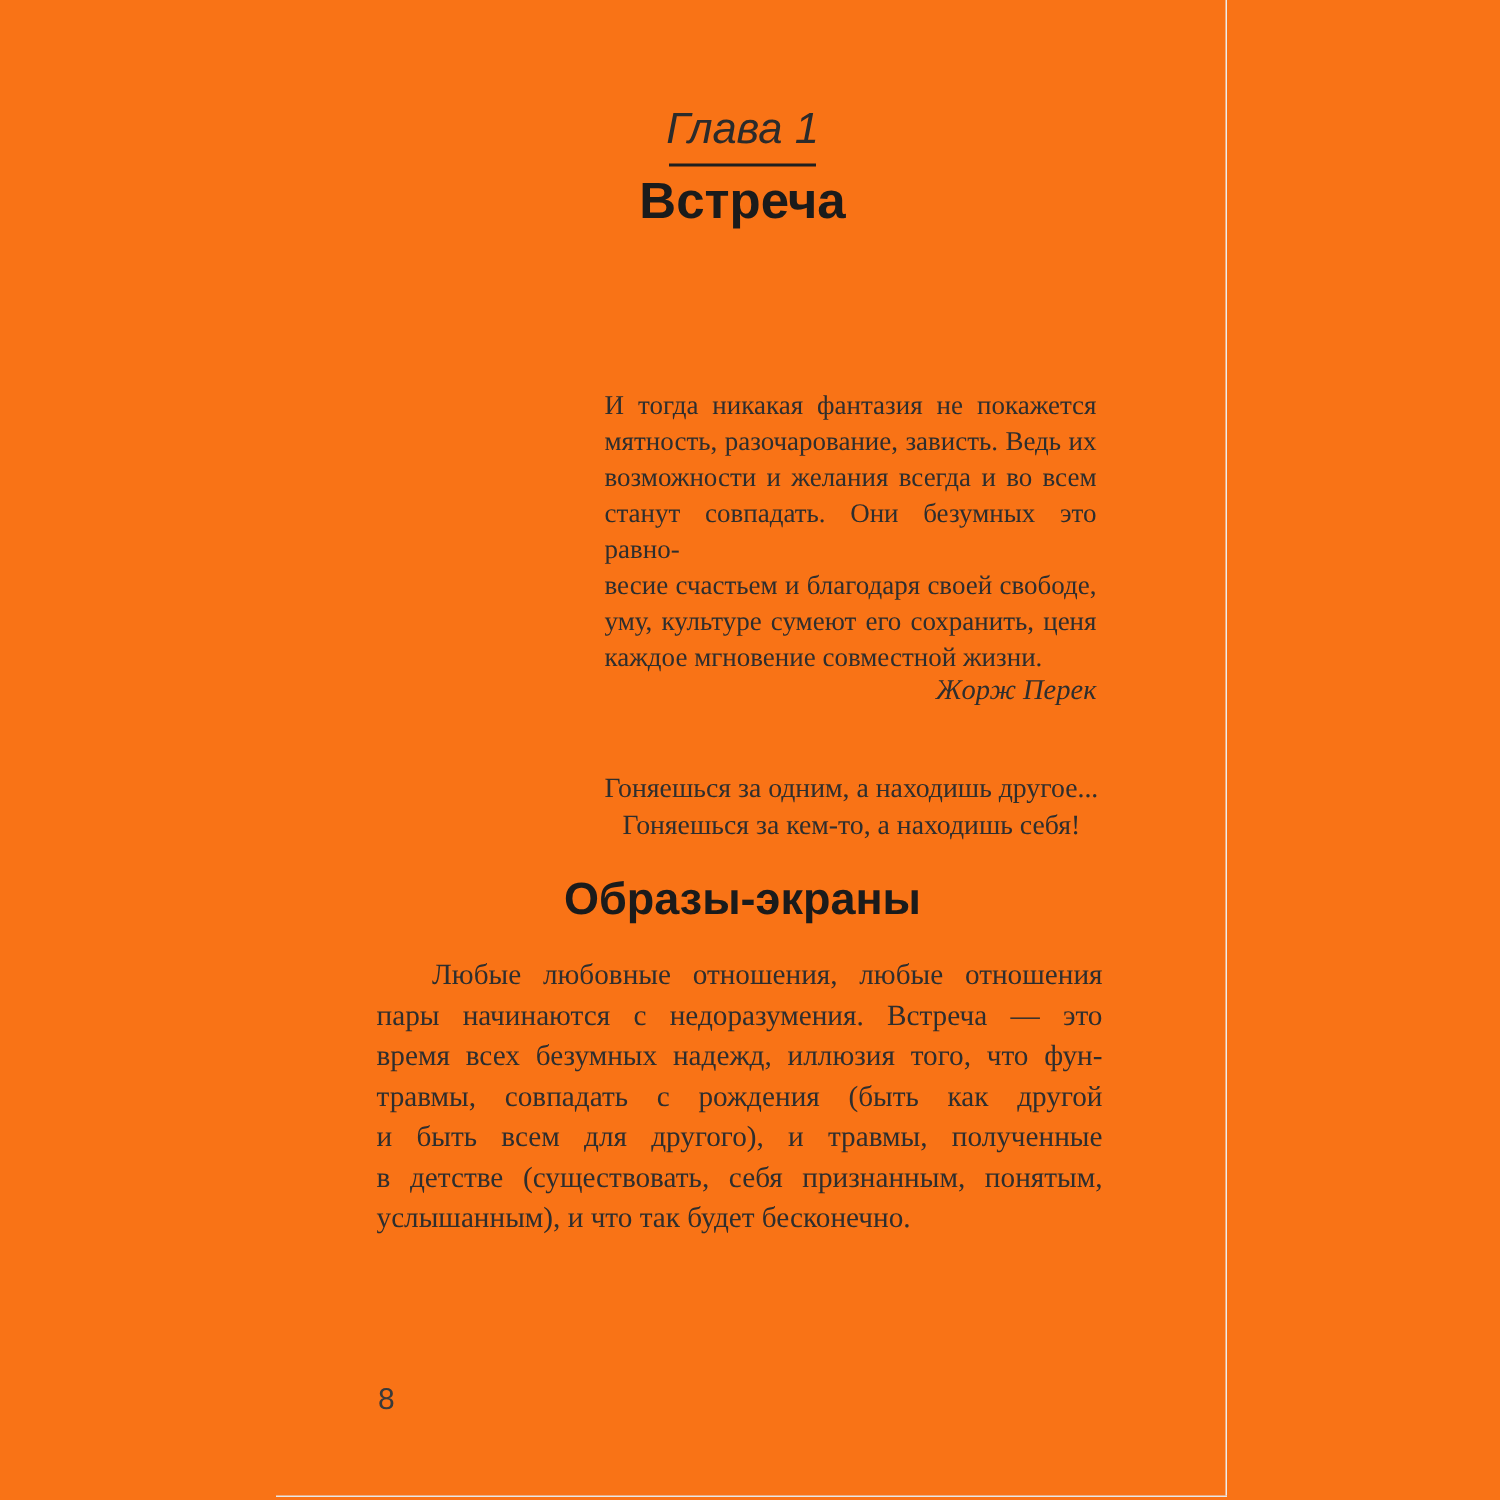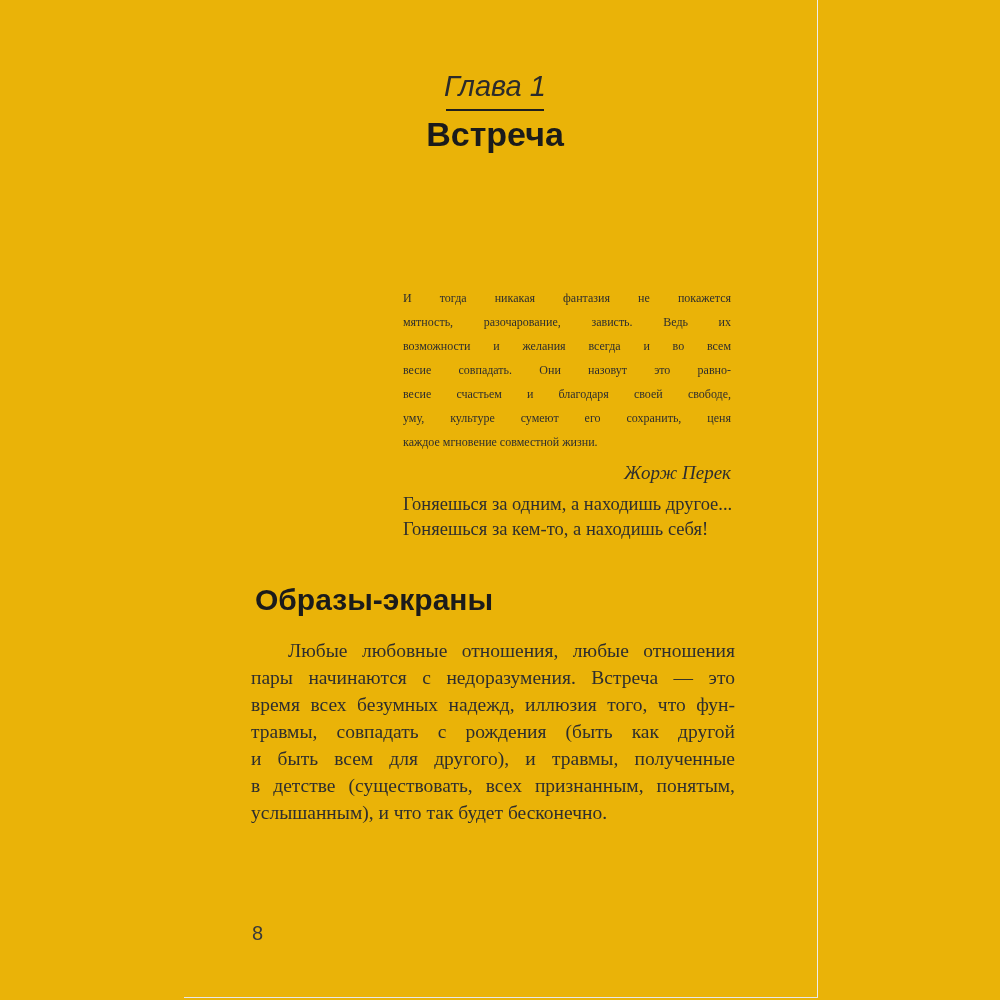--- a/index.html
+++ b/index.html
@@ -1,20 +1,20 @@
 <!DOCTYPE html>
 <html><head>
 <meta charset="utf-8">
 <style>
   html, body { margin: 0; padding: 0; background: #ffffff; }
   .screen {
     position: relative;
     width: 1000px;
     height: 1000px;
-    background: #eab308;
+    background: #f97316;
     overflow: hidden;
     font-family: "Liberation Serif", serif;
   }
   
   .sheet-right-edge {
     position: absolute; left: 817px; top: 0; width: 1px; height: 997px;
     background: #ededed;
   }
   .sheet-bottom-edge {
     position: absolute; left: 184px; top: 997px; width: 634px; height: 1px;
@@ -38,46 +38,45 @@
   }
   .chapter-title {
     font-family: "Liberation Sans", sans-serif;
     font-weight: bold;
     font-size: 34px; line-height: 38px;
     color: #1b1b1b;
   }
 
   .epigraph {
     position: absolute; left: 403px; top: 258px; width: 328px;
-    font-size: 12px; line-height: 24px;
+    font-size: 18px; line-height: 24px;
     color: #2e2e2e;
-    margin-top: 28px;
   }
   .epigraph .tline { text-align: justify; }
   .epigraph .tline.just { text-align-last: justify; }
 
   .epigraph-attribution {
     position: absolute; left: 403px; top: 449px; width: 328px;
     text-align: right;
     font-style: italic;
     font-size: 19px; line-height: 24px;
     color: #2e2e2e;
-    margin-top: 12px;
   }
 
   .quote-block {
-    position: absolute; left: 403px; top: 492px;
+    position: absolute; left: 403px; top: 514px;
     font-size: 18.5px; line-height: 25px;
     color: #2e2e2e;
+    text-align: center;
   }
   .quote-block .tline { white-space: nowrap; }
 
   .section-heading {
     position: absolute; left: 255px; top: 583px; width: 480px;
-    text-align: left;
+    text-align: center;
     font-family: "Liberation Sans", sans-serif;
     font-weight: bold;
     font-size: 30px; line-height: 34px;
     color: #1b1b1b;
   }
 
   .body-paragraph {
     position: absolute; left: 251px; top: 637px; width: 484px;
     font-size: 19.5px; line-height: 27px;
     color: #2e2e2e;
@@ -104,40 +103,40 @@
   <div class="chapter-block">
     <div class="chapter-label">Глава 1</div>
     <div class="chapter-rule"></div>
     <div class="chapter-title">Встреча</div>
   </div>
 
   <div class="epigraph">
       <div class="tline just">И тогда никакая фантазия не покажется</div>
       <div class="tline just">мятность, разочарование, зависть. Ведь их</div>
       <div class="tline just">возможности и желания всегда и во всем</div>
-      <div class="tline just">весие совпадать. Они назовут это равно-</div>
+      <div class="tline just">станут совпадать. Они безумных это равно-</div>
       <div class="tline just">весие счастьем и благодаря своей свободе,</div>
       <div class="tline just">уму, культуре сумеют его сохранить, ценя</div>
       <div class="tline">каждое мгновение совместной жизни.</div>
     </div>
 
   <div class="epigraph-attribution">Жорж Перек</div>
 
   <div class="quote-block">
       <div class="tline">Гоняешься за одним, а находишь другое...</div>
       <div class="tline">Гоняешься за кем-то, а находишь себя!</div>
     </div>
 
   <div class="section-heading">Образы-экраны</div>
 
   <div class="body-paragraph">
       <div class="tline just">Любые любовные отношения, любые отношения</div>
       <div class="tline just">пары начинаются с недоразумения. Встреча — это</div>
       <div class="tline just">время всех безумных надежд, иллюзия того, что фун-</div>
       <div class="tline just">травмы, совпадать с рождения (быть как другой</div>
       <div class="tline just">и быть всем для другого), и травмы, полученные</div>
-      <div class="tline just">в детстве (существовать, всех признанным, понятым,</div>
+      <div class="tline just">в детстве (существовать, себя признанным, понятым,</div>
       <div class="tline">услышанным), и что так будет бесконечно.</div>
     </div>
 
   <div class="page-number">8</div>
 
 </div>
 
 </body></html>

